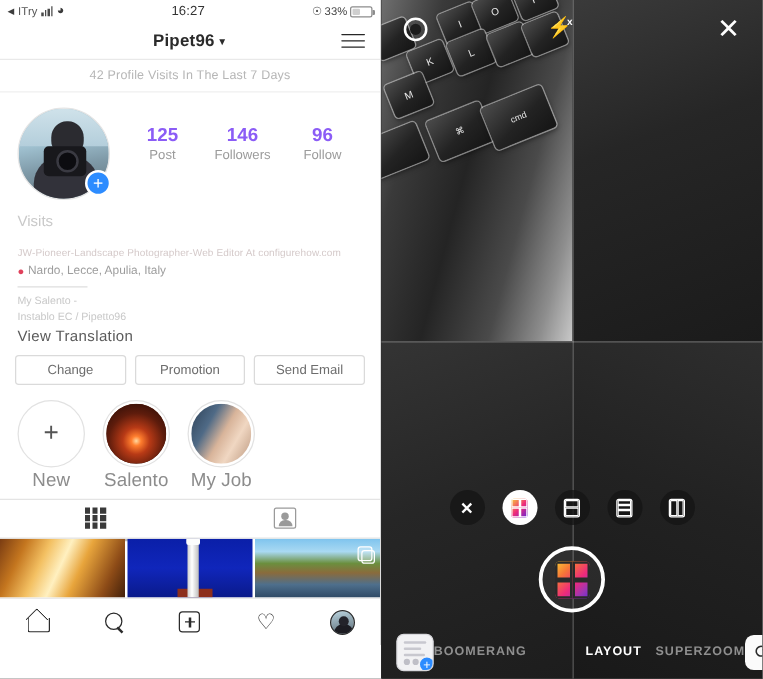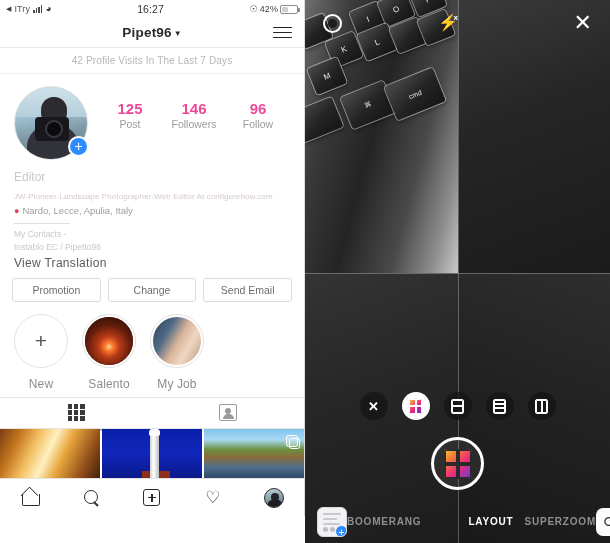--- a/index.html
+++ b/index.html
@@ -100,27 +100,27 @@
   .plus-badge {
     position: absolute; right: -1px; bottom: 3px;
     width: 21px; height: 21px; border-radius: 50%;
     background: #2d8cff; border: 2.5px solid #fff;
     color: #fff; font-size: 14px; line-height: 16px; text-align: center;
     font-weight: 400;
   }
 
   .stats { display: flex; flex: 1; padding: 14px 0 0 10px; }
   .stat { flex: 1; text-align: center; }
-  .stat-num { font-size: 15px; font-weight: 600; color: #ec4899; }
+  .stat-num { font-size: 15px; font-weight: 600; color: #8b5cf6; }
   .stat-lbl { font-size: 10.5px; color: #9b9b9b; margin-top: 1px; }
 
   .bio { padding: 4px 14px 0 14px; }
   .bio-name { font-size: 11.5px; font-weight: 700; color: #222; letter-spacing: .2px; }
   .bio-cat { font-size: 12px; color: #c9c9c9; margin-top: 2px; }
-  .bio-desc { font-size: 8px; color: #d4c9c9; margin-top: 8px; letter-spacing: .1px; white-space: nowrap; overflow: hidden; }
+  .bio-desc { font-size: 8px; color: #d4c9c9; margin-top: 14px; letter-spacing: .1px; white-space: nowrap; overflow: hidden; }
   .bio-loc { font-size: 9.5px; color: #9d9d9d; margin-top: 4px; display: flex; align-items: center; gap: 3px; }
   .pin { color: #e0415b; font-size: 9px; }
   .bio-rule { width: 56px; height: 1px; background: #dedede; margin: 7px 0 4px 0; }
   .bio-sm { font-size: 8.5px; color: #c8c8c8; line-height: 1.5; }
   .view-trans { font-size: 12px; color: #5a5a5a; margin-top: 2px; letter-spacing: .3px; }
 
   .btn-row { display: flex; gap: 7px; padding: 8px 12px 0 12px; }
   .pbtn {
     flex: 1; height: 24px; border: 1px solid #dadada; border-radius: 3px;
     background: #fff; font-size: 10.5px; color: #6d6d6d;
@@ -131,21 +131,21 @@
   .highlights { display: flex; padding: 12px 14px 6px 14px; gap: 14px; }
   .hl { width: 54px; text-align: center; }
   .hl-ring {
     width: 54px; height: 54px; border-radius: 50%;
     border: 1px solid #e2e2e2; overflow: hidden; position: relative;
     background: #fff;
     display: flex; align-items: center; justify-content: center;
   }
   .hl-plus { font-size: 21px; color: #555; font-weight: 300; line-height: 1; }
   .hl-img { position: absolute; inset: 2px; border-radius: 50%; overflow: hidden; }
-  .hl-lbl { font-size: 12px; color: #8c8c8c; margin-top: 9px; letter-spacing: .1px; }
+  .hl-lbl { font-size: 15px; color: #8c8c8c; margin-top: 2px; letter-spacing: .1px; }
   .img-sunset { width:100%; height:100%; background:
     radial-gradient(circle at 50% 62%, #ffd9a0 0%, #ff7e2e 10%, #b83a16 28%, #5e1c0c 58%, #1d0905 100%),
     linear-gradient(#6b2b12,#2a0d06); }
   .img-job { width:100%; height:100%; background:
     linear-gradient(120deg,#2c3f55 0%, #4f6a86 30%, #d8b49a 52%, #f0d7c2 70%, #b9957c 100%); }
   .img-calabria { width:100%; height:100%; background:
     linear-gradient(#4a4f52 0%, #6d7277 26%, #79a24e 42%, #8ab35a 68%, #6b8c42 100%); }
 
   .tabs {
     display: flex; height: 32px; flex: 0 0 32px;
@@ -337,21 +337,21 @@
           <i></i>
           <i></i>
           <i></i>
           <i></i>
         </span>
       <span class="sb-wifi">◕</span>
     </div>
     <div class="sb-center">16:27</div>
     <div class="sb-right">
       <span>☉</span>
-      <span>42%</span>
+      <span>33%</span>
       <span class="sb-batt">
           <i></i>
         </span>
     </div>
   </div>
 
   <div class="nav-top">
     <div class="nav-user">
       <span class="nav-user-name">Pipet96</span>
       <span class="nav-chev">▼</span>
@@ -386,35 +386,35 @@
         <div class="stat-lbl">Followers</div>
       </div>
       <div class="stat">
         <div class="stat-num">96</div>
         <div class="stat-lbl">Follow</div>
       </div>
     </div>
   </div>
 
   <div class="bio">
-    <div class="bio-cat">Editor</div>
+    <div class="bio-cat">Visits</div>
     <div class="bio-desc">JW-Pioneer-Landscape Photographer-Web Editor At configurehow.com</div>
     <div class="bio-loc">
       <span class="pin">●</span>
       <span>Nardo, Lecce, Apulia, Italy</span>
     </div>
     <div class="bio-rule"></div>
-    <div class="bio-sm">My Contacts -</div>
+    <div class="bio-sm">My Salento -</div>
     <div class="bio-sm">Instablo EC / Pipetto96</div>
     <div class="view-trans">View Translation</div>
   </div>
 
   <div class="btn-row">
+    <div class="pbtn">Change</div>
     <div class="pbtn">Promotion</div>
-    <div class="pbtn">Change</div>
     <div class="pbtn">Send Email</div>
   </div>
 
   <div class="highlights">
     <div class="hl">
       <div class="hl-ring">
         <span class="hl-plus">+</span>
       </div>
       <div class="hl-lbl">New</div>
     </div>

